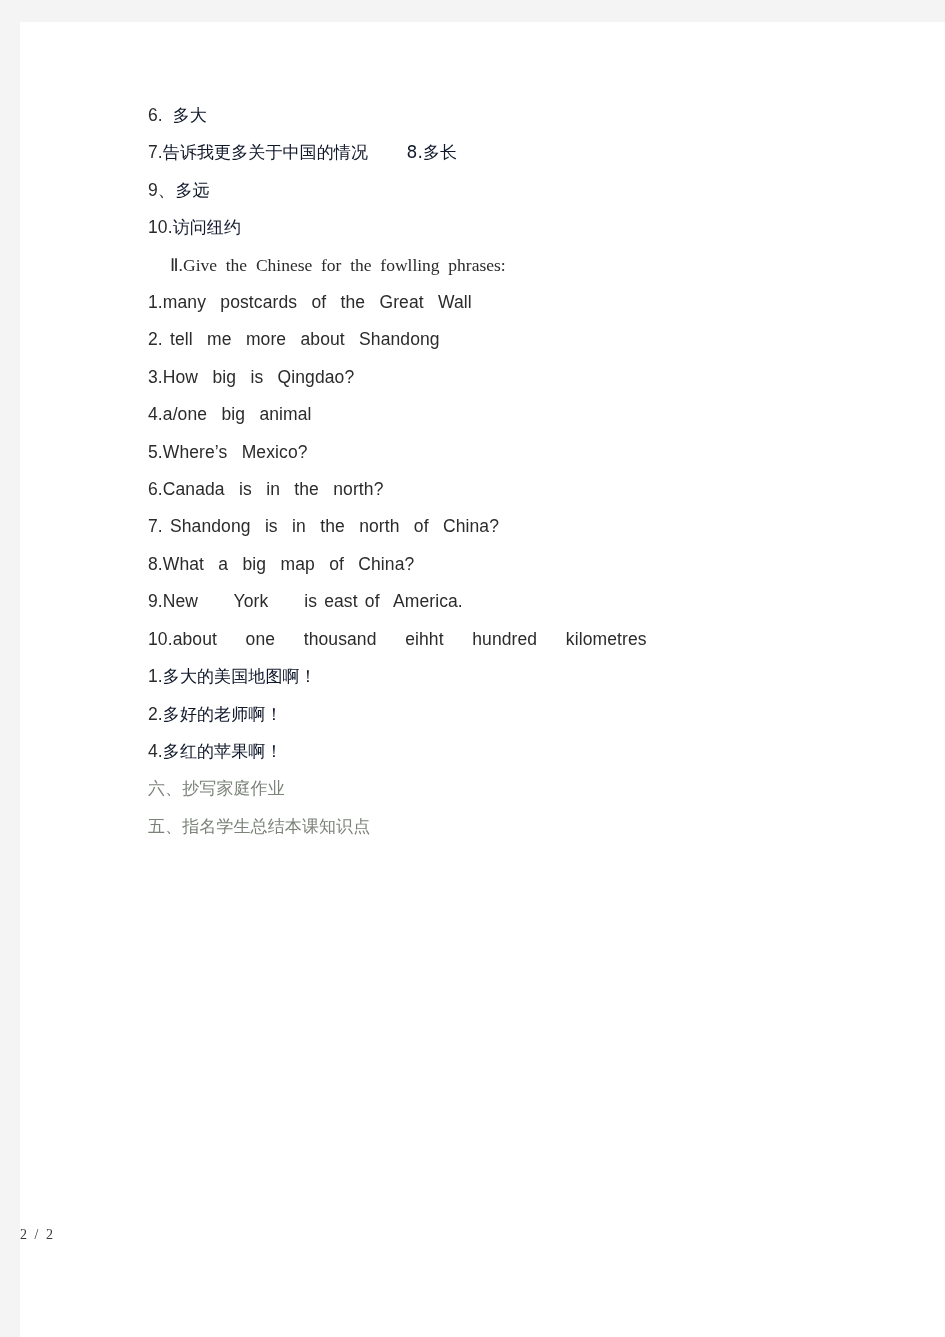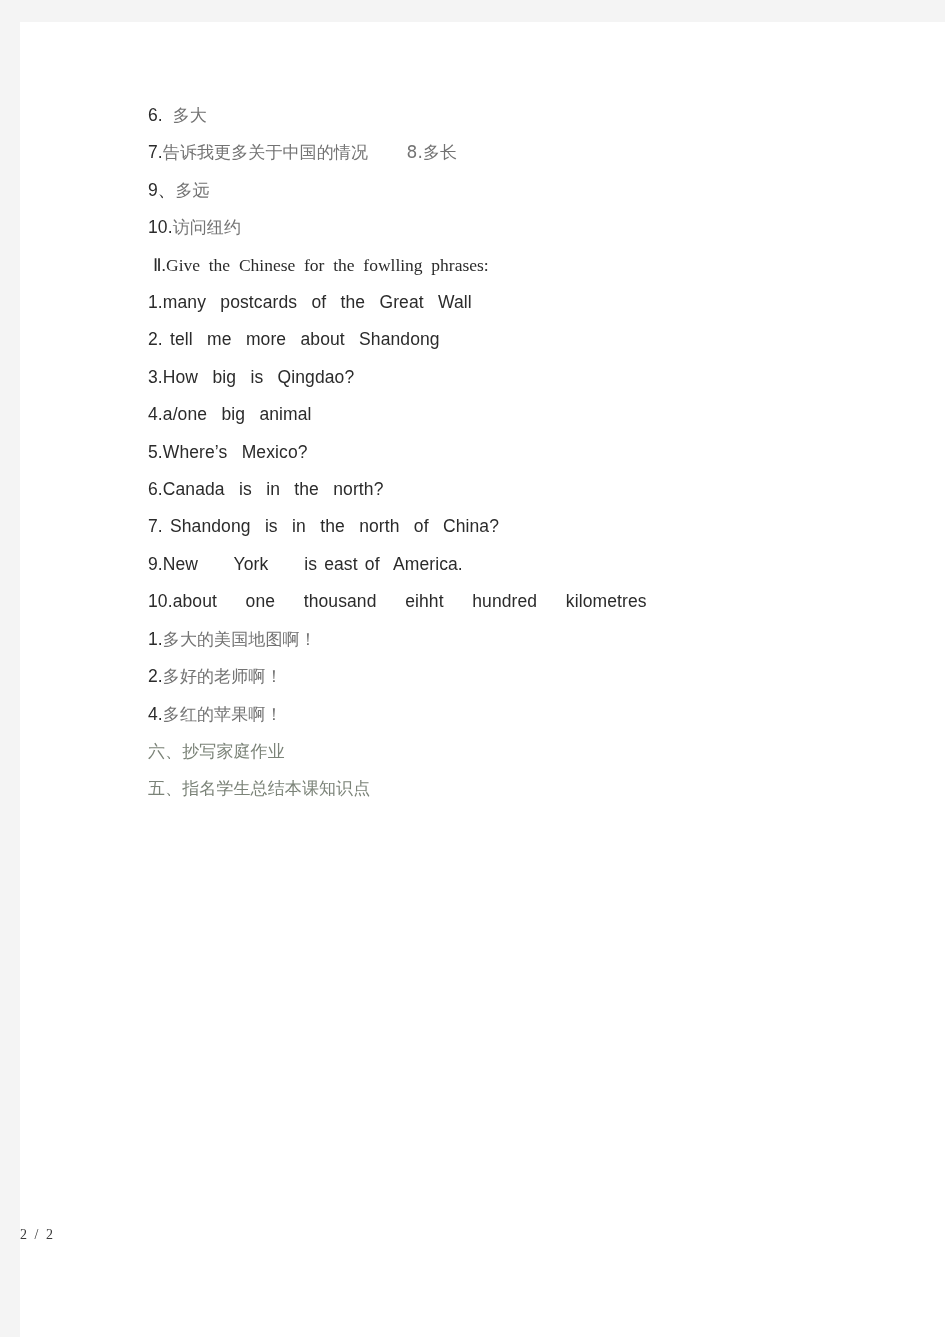--- a/index.html
+++ b/index.html
@@ -28,21 +28,21 @@
     width: 660px;
   }
   .line {
     font-size: 17.5px;
     line-height: 37.4px;
     color: #2b2b2b;
     white-space: pre;
     letter-spacing: 0.1px;
   }
   .cn {
-    color: #737373;
+    color: #0f172a;
     font-family: "DejaVu Sans", sans-serif;
     font-size: 17px;
     text-align: center;
   }
   .cn-light {
     color: #7b8378;
     font-family: "DejaVu Sans", sans-serif;
     font-size: 17px;
   }
   .num {
@@ -60,20 +60,21 @@
     line-height: 37.4px;
     color: #2b2b2b;
     white-space: pre;
   }
   .roman {
     font-family: "Liberation Serif", serif;
     font-size: 17.5px;
   }
   .indent-head {
     padding-left: 5px;
+    margin-left: 17px;
   }
   .spaced {
     word-spacing: 2.2px;
   }
   #footer {
     position: absolute;
     left: 0;
     top: 1205px;
     width: 925px;
     text-align: left;
@@ -93,20 +94,21 @@
       <div class="line"><span class="num">9、</span><span class="cn">多远</span></div>
       <div class="line"><span class="num">10.</span><span class="cn">访问纽约</span></div>
       <div class="heading indent-head"><span class="roman">Ⅱ.Give  the  Chinese  for  the  fowlling  phrases:</span></div>
       <div class="line"><span class="en spaced">1.many  postcards  of  the  Great  Wall</span></div>
       <div class="line"><span class="en spaced">2. tell  me  more  about  Shandong</span></div>
       <div class="line"><span class="en spaced">3.How  big  is  Qingdao?</span></div>
       <div class="line"><span class="en spaced">4.a/one  big  animal</span></div>
       <div class="line"><span class="en spaced">5.Where’s  Mexico?</span></div>
       <div class="line"><span class="en spaced">6.Canada  is  in  the  north?</span></div>
       <div class="line"><span class="en spaced">7. Shandong  is  in  the  north  of  China?</span></div>
+      <div class="line"><span class="en spaced">8.What  a  big  map  of  China?</span></div>
       <div class="line"><span class="en spaced">9.New     York     is east of  America.</span></div>
       <div class="line"><span class="en spaced">10.about    one    thousand    eihht    hundred    kilometres</span></div>
       <div class="line"><span class="num">1.</span><span class="cn">多大的美国地图啊！</span></div>
       <div class="line"><span class="num">2.</span><span class="cn">多好的老师啊！</span></div>
       <div class="line"><span class="num">4.</span><span class="cn">多红的苹果啊！</span></div>
       <div class="line"><span class="cn-light">六、抄写家庭作业</span></div>
       <div class="line"><span class="cn-light">五、指名学生总结本课知识点</span></div>
     </div>
   <div id="footer">2 / 2</div>
 </div>

